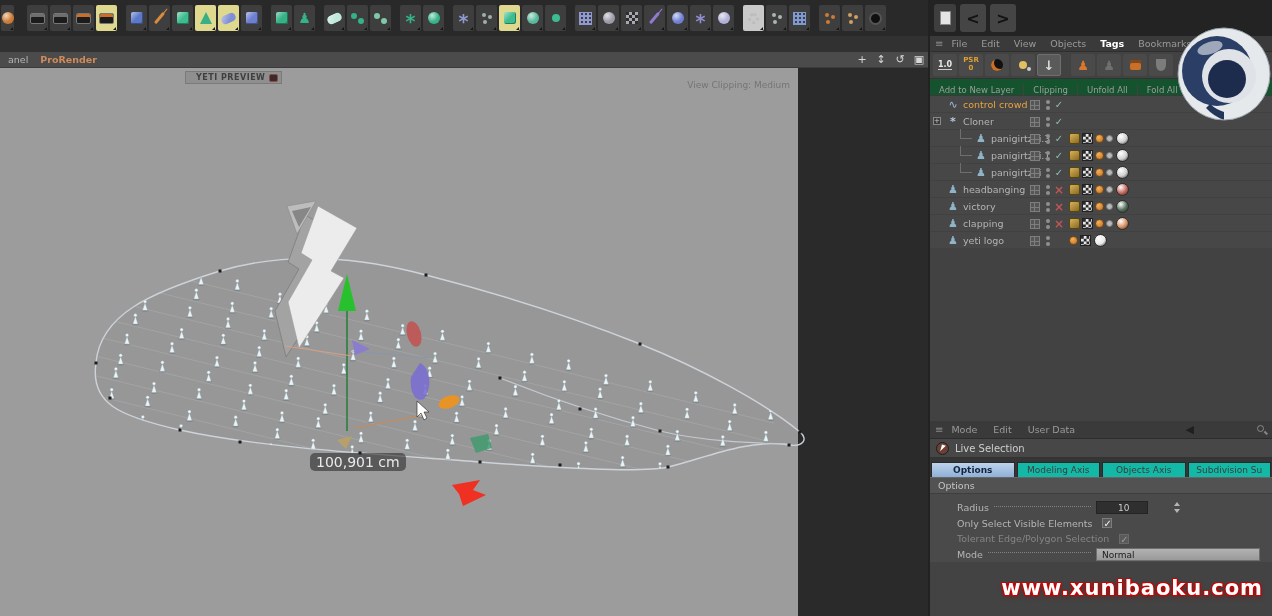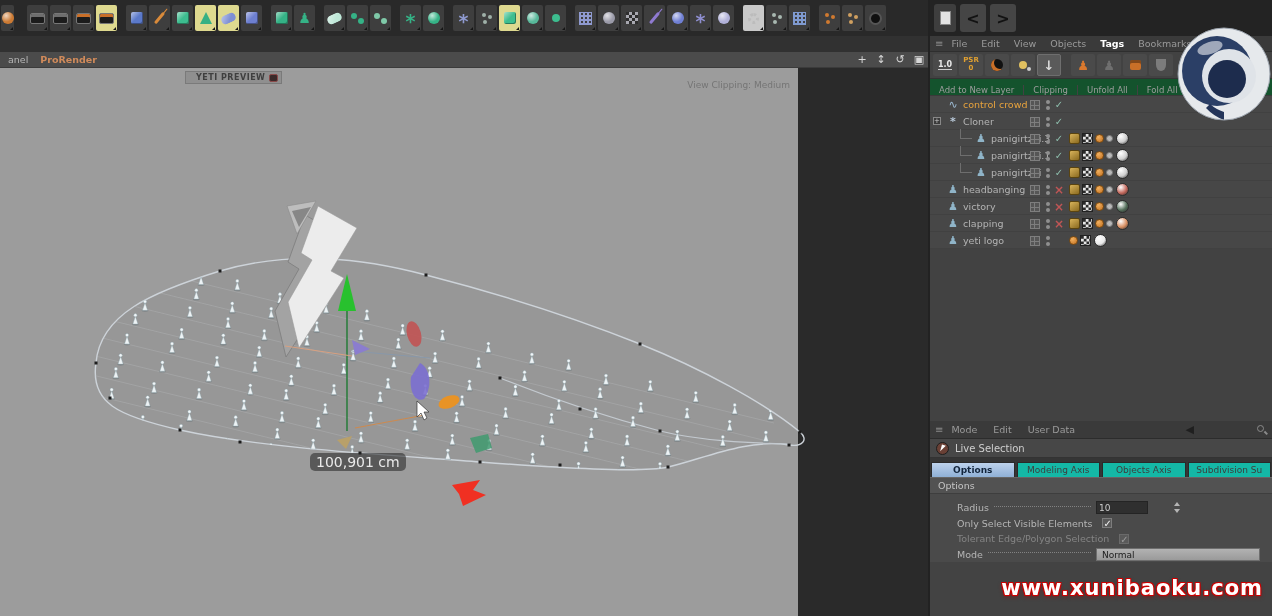--- a/index.html
+++ b/index.html
@@ -162,21 +162,21 @@
   #am-section { height:17px; background:#525252; border-top:1px solid #666; border-bottom:1px solid #3e3e3e;
     display:flex; align-items:center; font-size:9.5px; color:#c4c4c4; padding-left:8px; }
 
   #am-fields { background:#4a4a4a; padding:6px 4px 0 0; }
   .frow { height:15.5px; display:flex; align-items:center; font-size:9.5px; color:#b5b5b5; padding-left:27px; }
   .frow .flabel { white-space:nowrap; }
   .frow .leader { flex:1; border-bottom:1px dotted #828282; margin:0 5px 3px 5px; height:1px; }
   .frow.disabled { color:#848484; }
   .frow .ctrl { width:172px; display:flex; align-items:center; flex:none; }
   .valbox { width:52px; height:13px; background:#2f2f2f; border:1px solid #242424; color:#cccccc;
-    font-size:9px; padding:0 2px; line-height:12px; }
+    font-size:9px; padding:0 21px; line-height:12px; }
   .spinner { width:10px; height:13px; margin-left:24px; position:relative; }
   .spinner::before { content:''; position:absolute; left:2px; top:1px; border-left:3px solid transparent;
     border-right:3px solid transparent; border-bottom:4px solid #b5b5b5; }
   .spinner::after { content:''; position:absolute; left:2px; bottom:1px; border-left:3px solid transparent;
     border-right:3px solid transparent; border-top:4px solid #b5b5b5; }
   .cb { width:10px; height:10px; background:#5a5a5a; border:1px solid #7d7d7d; color:#f2f2f2;
     font-size:10px; font-weight:bold; line-height:9px; text-align:center; }
   .cb.dis { color:#9a9a9a; border-color:#6a6a6a; }
   .drop { width:164px; height:13px; background:linear-gradient(#b2b2b2,#9a9a9a); color:#1c1c1c;
     font-size:9px; padding:0 5px; line-height:13px; border:1px solid #6e6e6e; }

